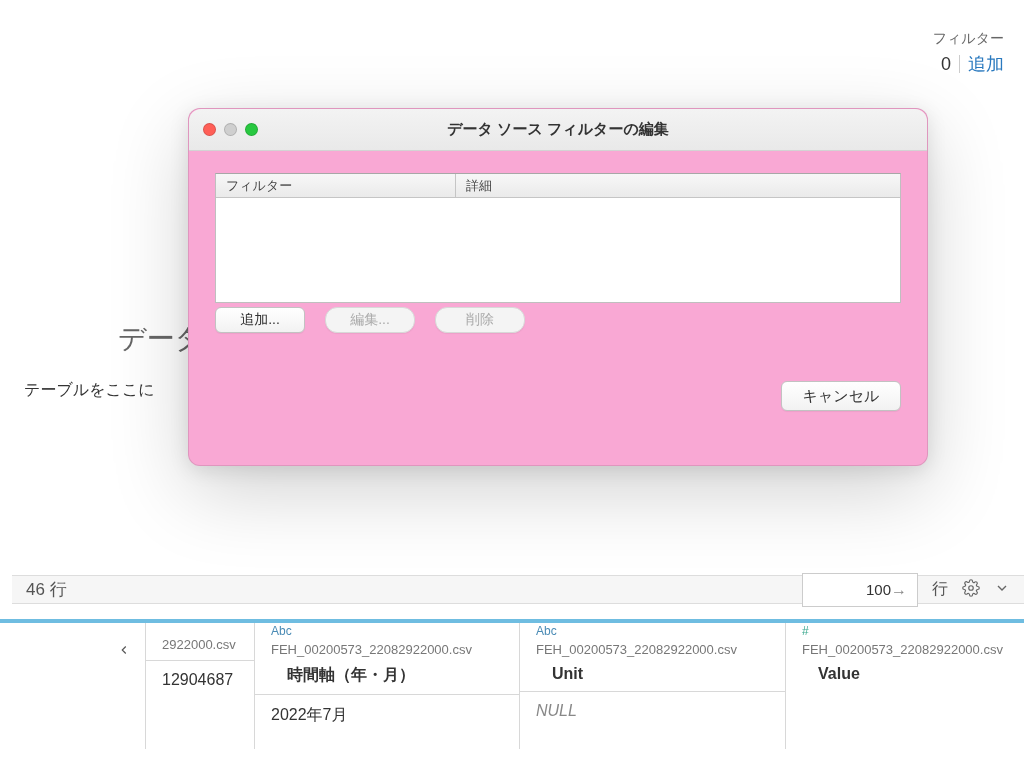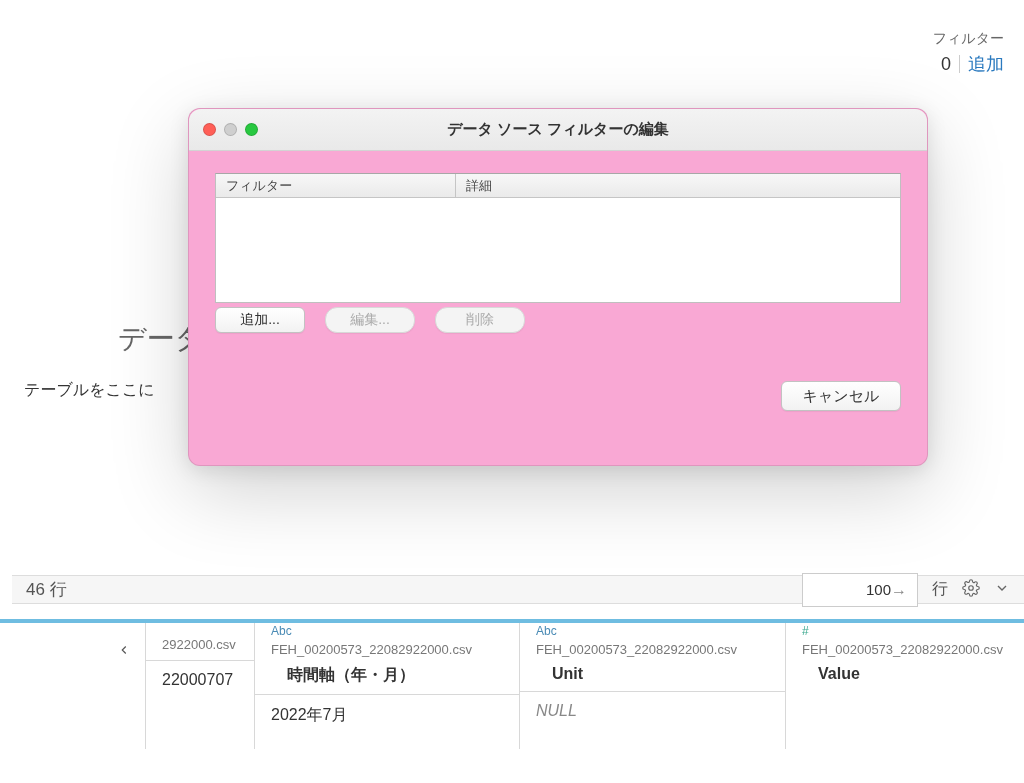--- a/index.html
+++ b/index.html
@@ -345,21 +345,21 @@
       <svg width="14" height="14" viewBox="0 0 24 24" fill="none" stroke="currentColor" stroke-width="2">
           <polyline points="15 18 9 12 15 6"></polyline>
         </svg>
     </span>
   </div>
 
   <div class="column c1">
 
     <div class="src-name">2922000.csv</div>
 
-    <div class="cell-row r1">22000707</div>
+    <div class="cell-row r1">12904687</div>
   </div>
 
   <div class="column c2">
     <div class="type-tag abc">Abc</div>
     <div class="src-name">FEH_00200573_22082922000.csv</div>
     <div class="col-name">時間軸（年・月）</div>
     <div class="cell-row r1">2022年7月</div>
   </div>
 
   <div class="column c3">

